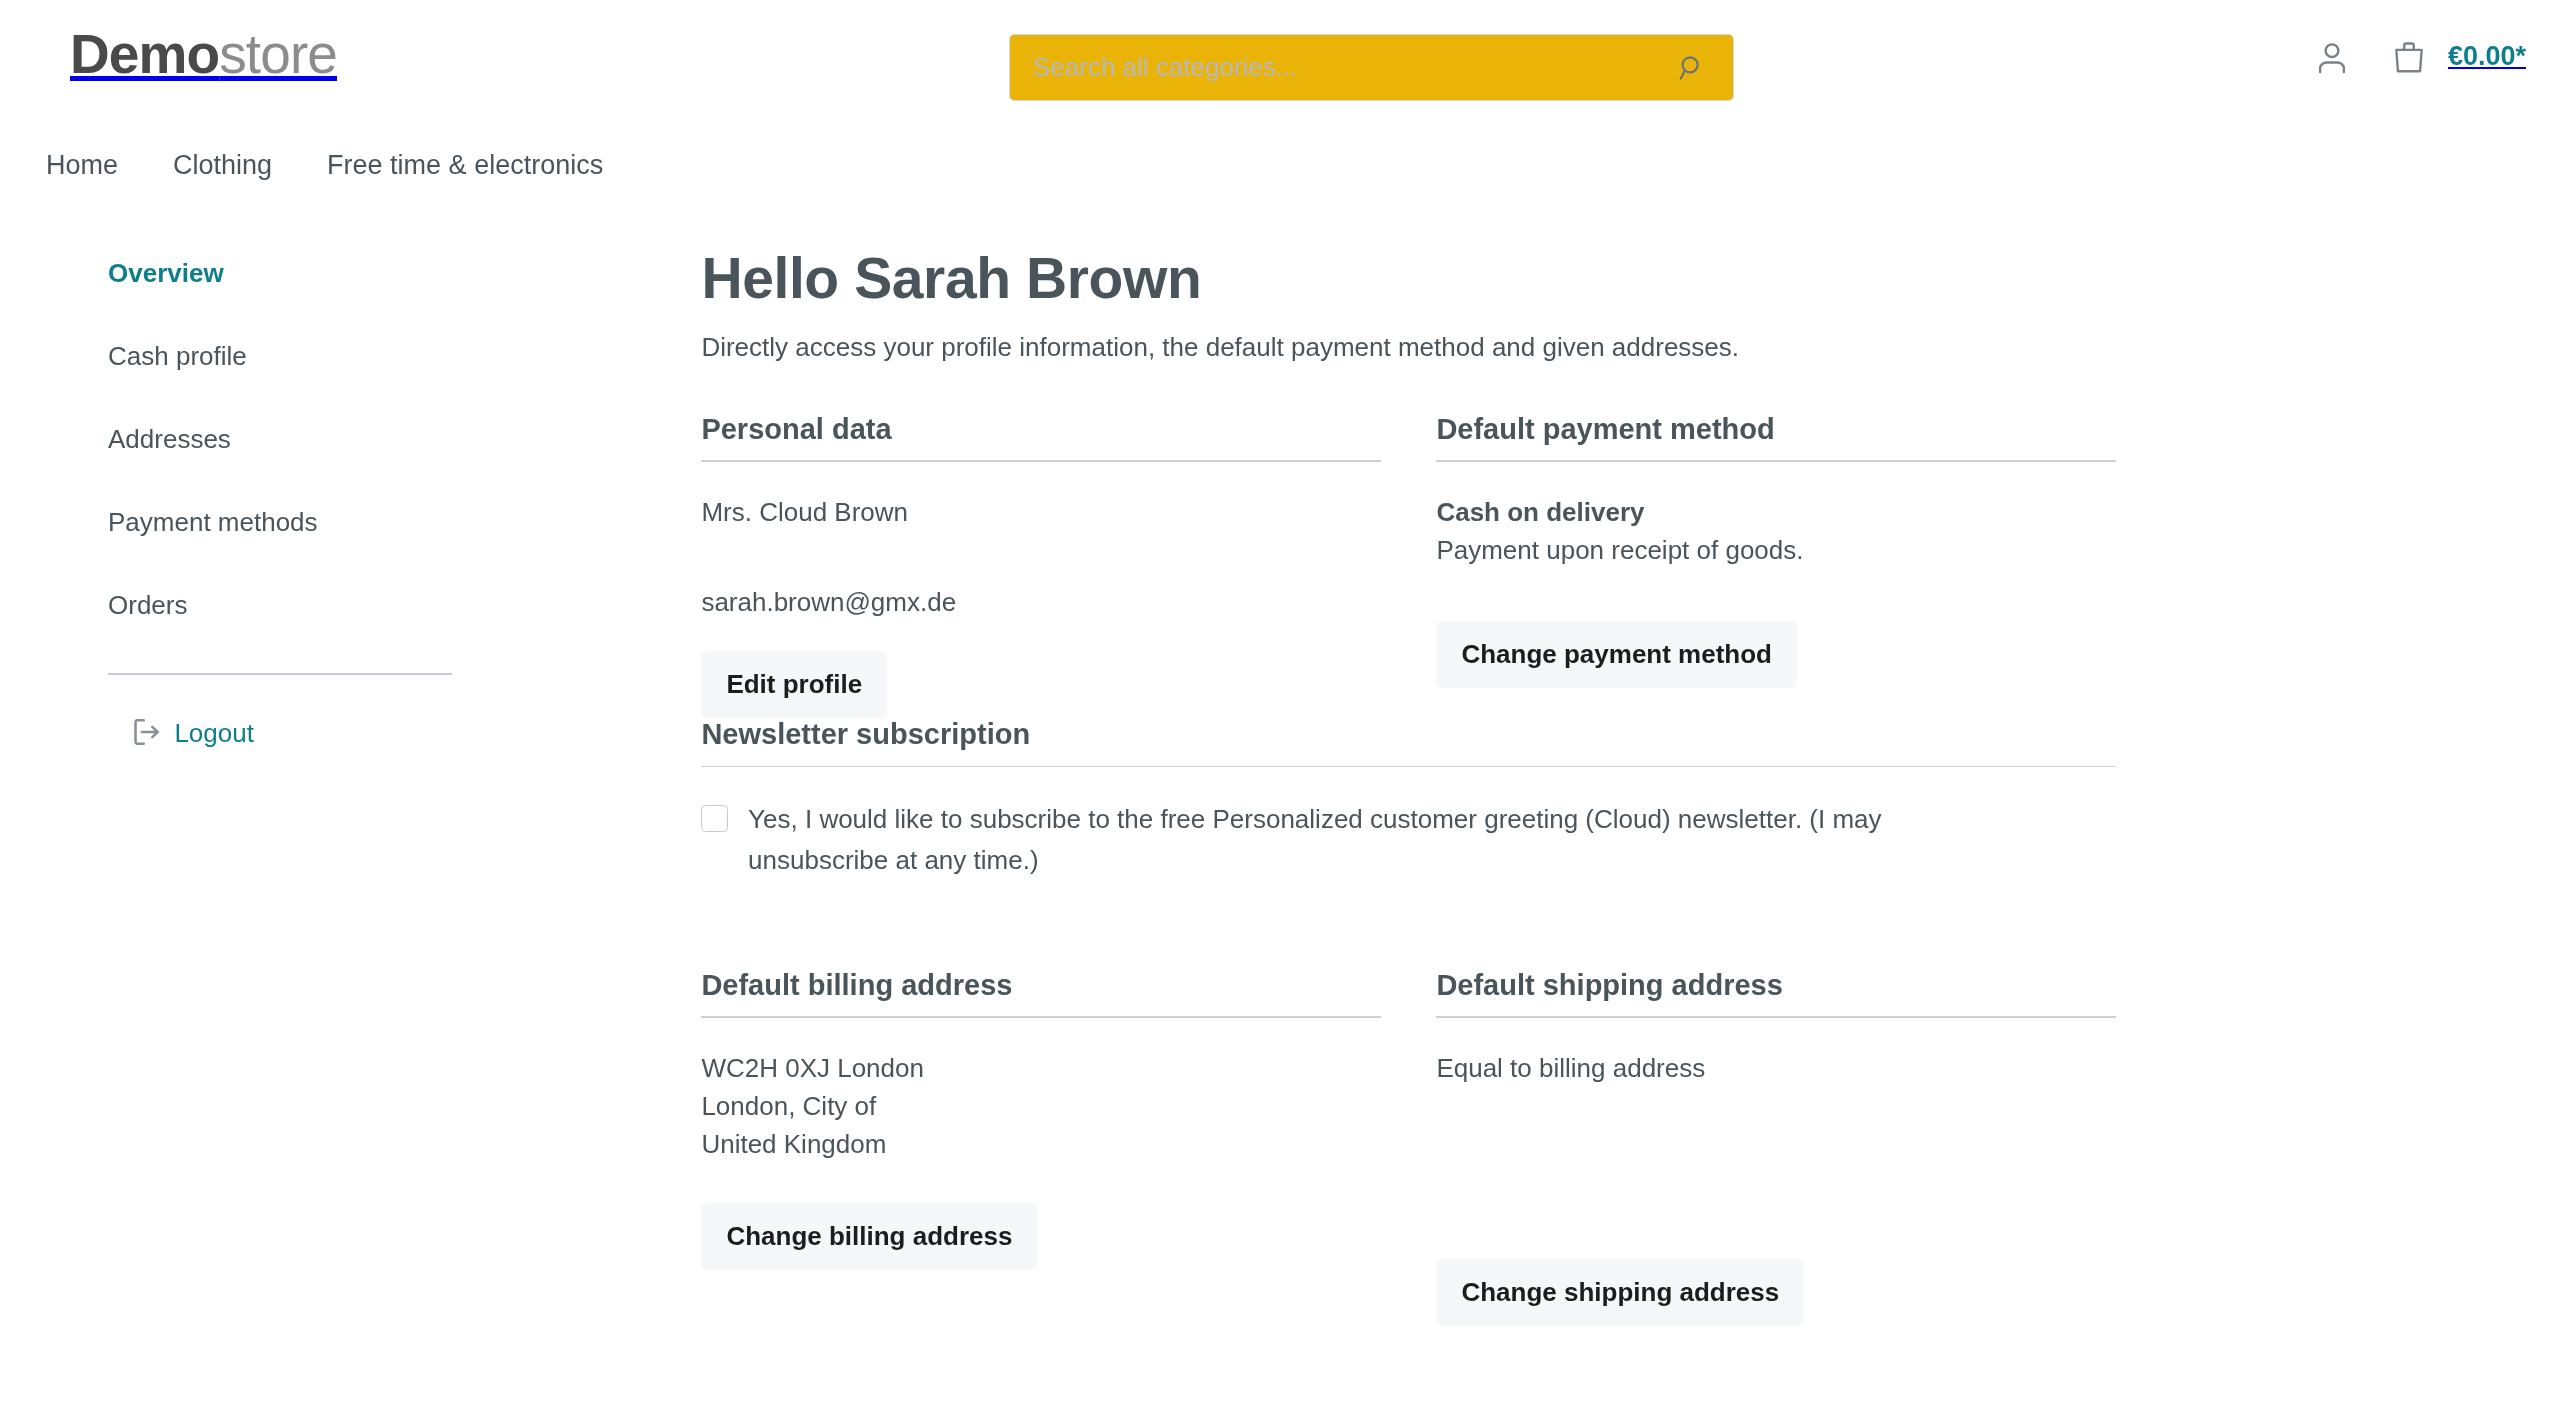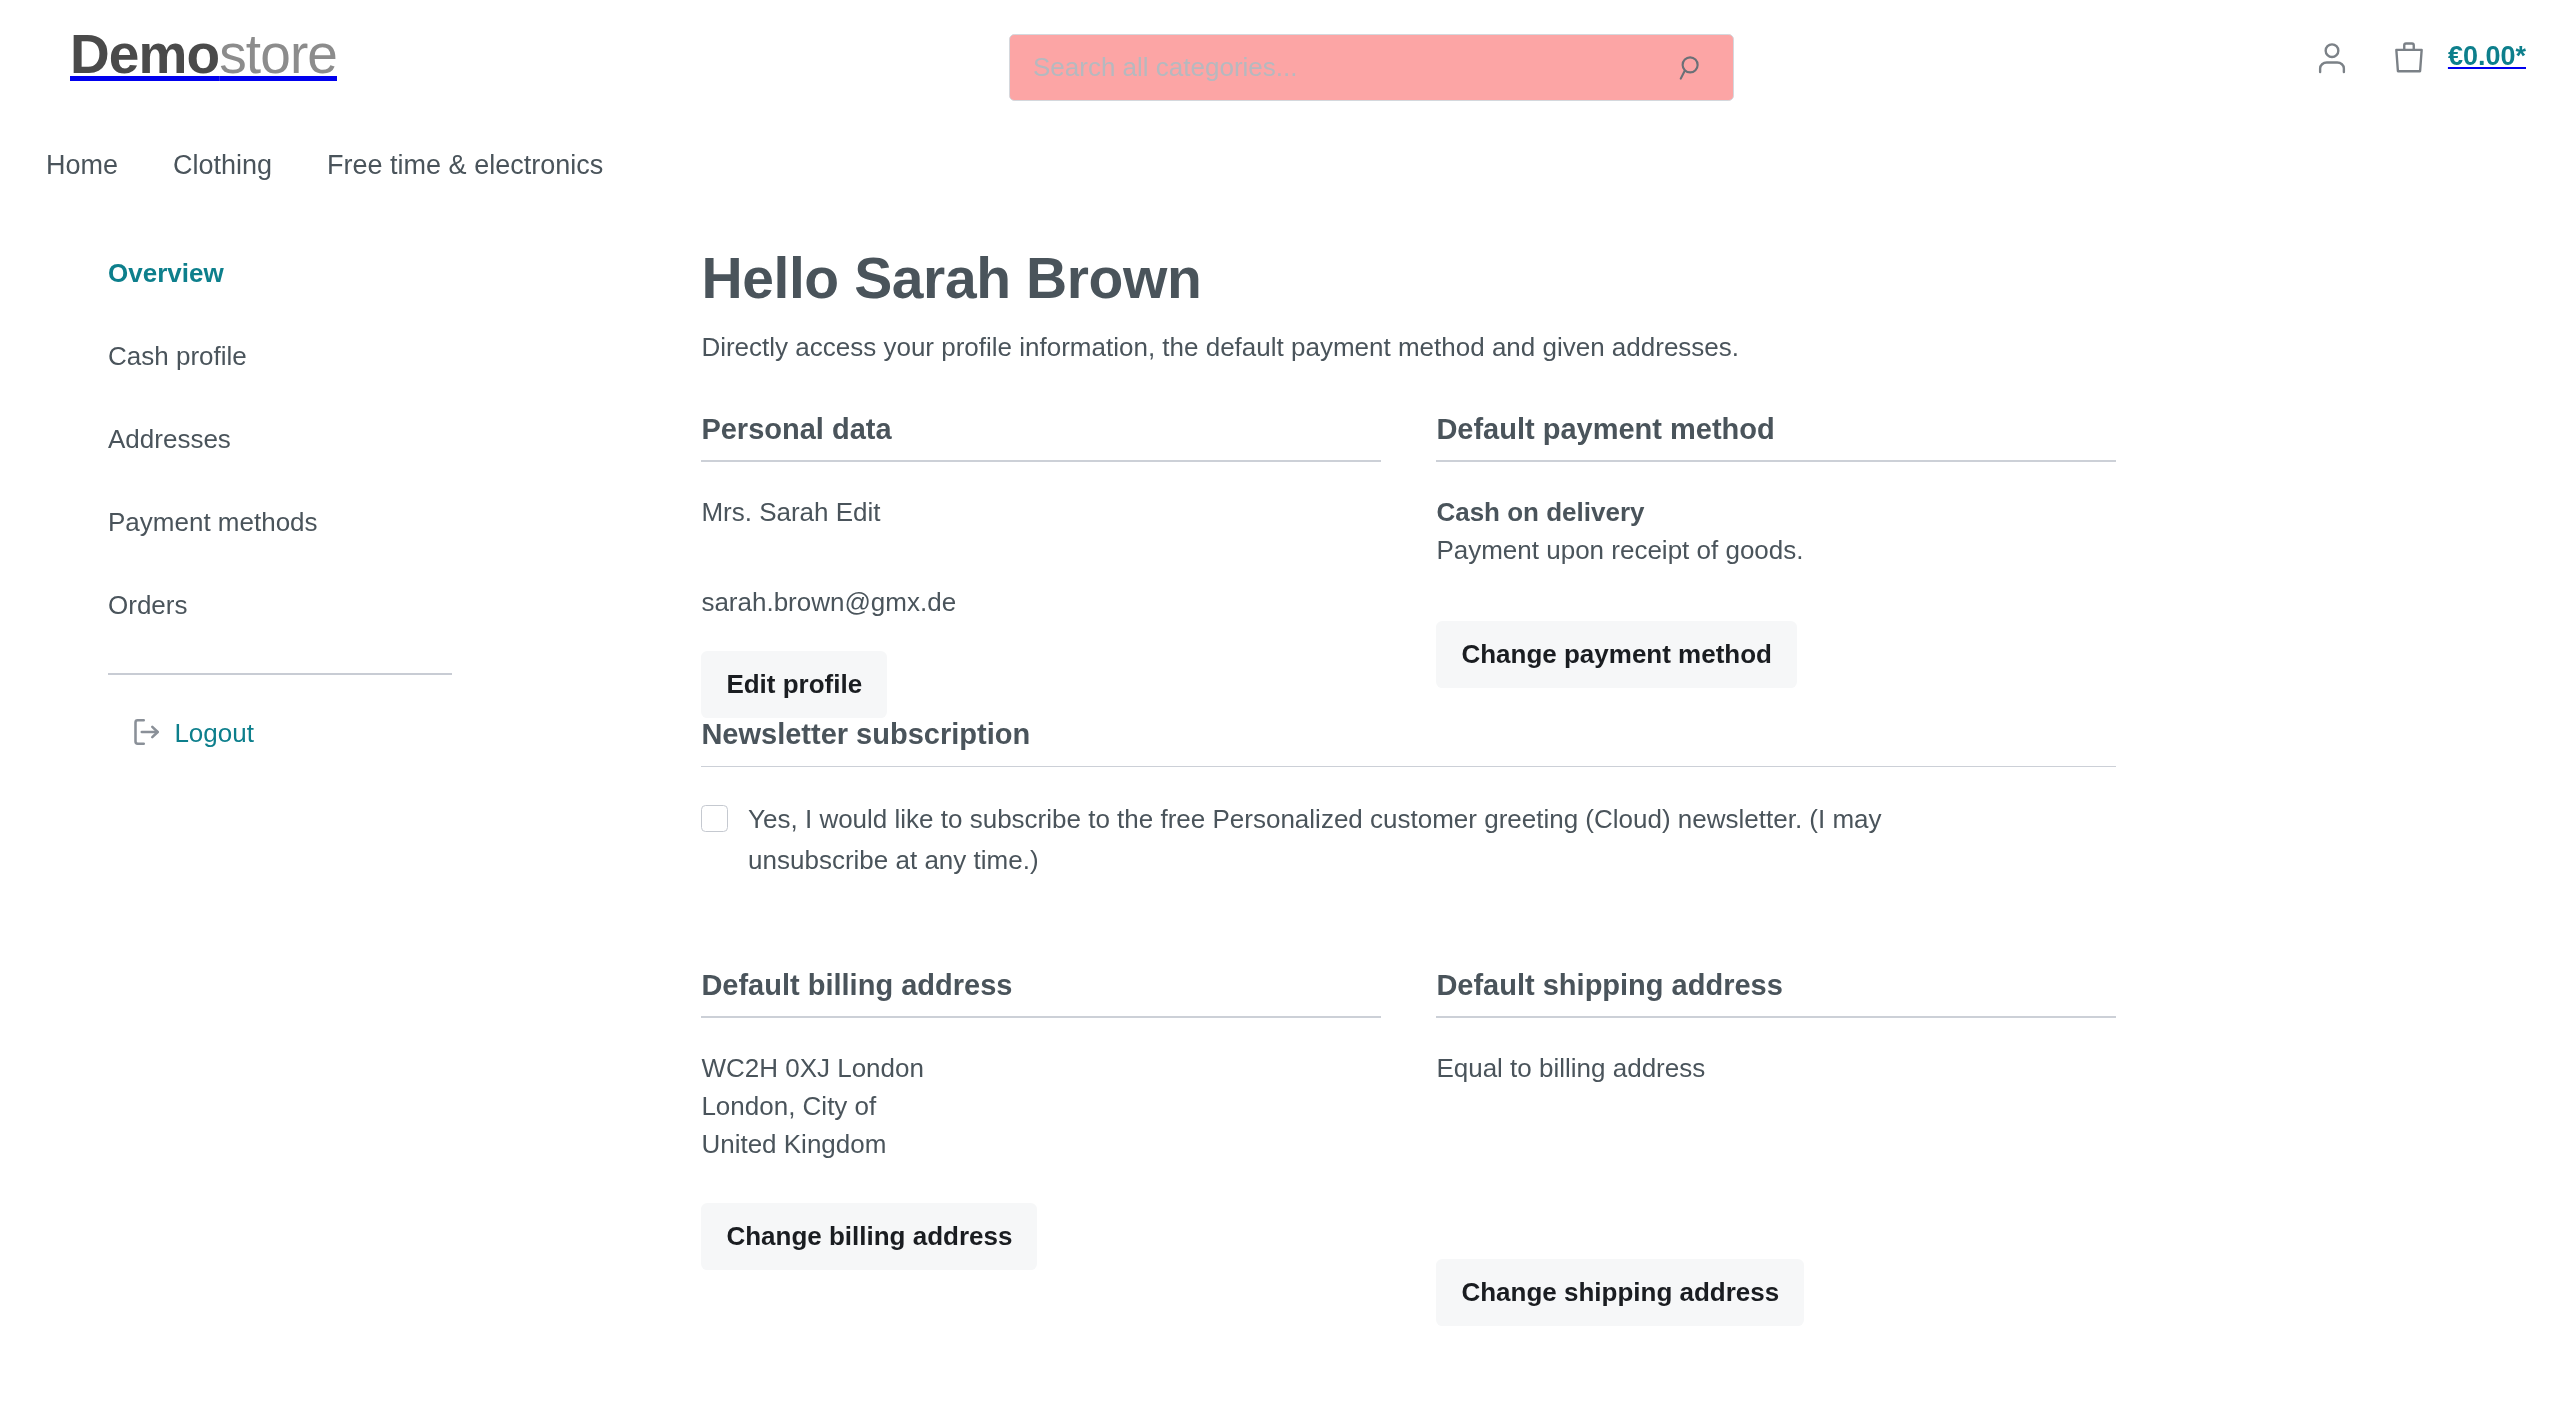--- a/index.html
+++ b/index.html
@@ -48,21 +48,21 @@
     left: 1009px;
     top: 34px;
     width: 725px;
     height: 67px;
   }
   .search-box {
     width: 100%;
     height: 100%;
     border: 0.9px solid #d4d8dd;
     border-radius: 5.4px;
-    background: #fca5a5;
+    background: #eab308;
     display: flex;
     align-items: center;
     padding: 0 23px;
   }
   .search-input {
     flex: 1 1 auto;
     border: none;
     outline: none;
     background: transparent;
     font-family: "Liberation Sans", sans-serif;
@@ -326,21 +326,21 @@
   <main class="content">
 
     <h1 class="page-title">Hello Sarah Brown</h1>
     <p class="page-subtitle">Directly access your profile information, the default payment method and given addresses.</p>
 
     <div class="cols">
 
       <section class="col">
         <h2 class="section-title">Personal data</h2>
         <div class="section-rule"></div>
-        <div class="body-text">Mrs. Sarah Edit</div>
+        <div class="body-text">Mrs. Cloud Brown</div>
         <div class="spacer-lg"></div>
         <div class="body-text">sarah.brown@gmx.de</div>
         <div class="spacer-md"></div>
         <button class="btn">Edit profile</button>
       </section>
 
       <section class="col">
         <h2 class="section-title">Default payment method</h2>
         <div class="section-rule"></div>
         <div class="body-text bold">Cash on delivery</div>

